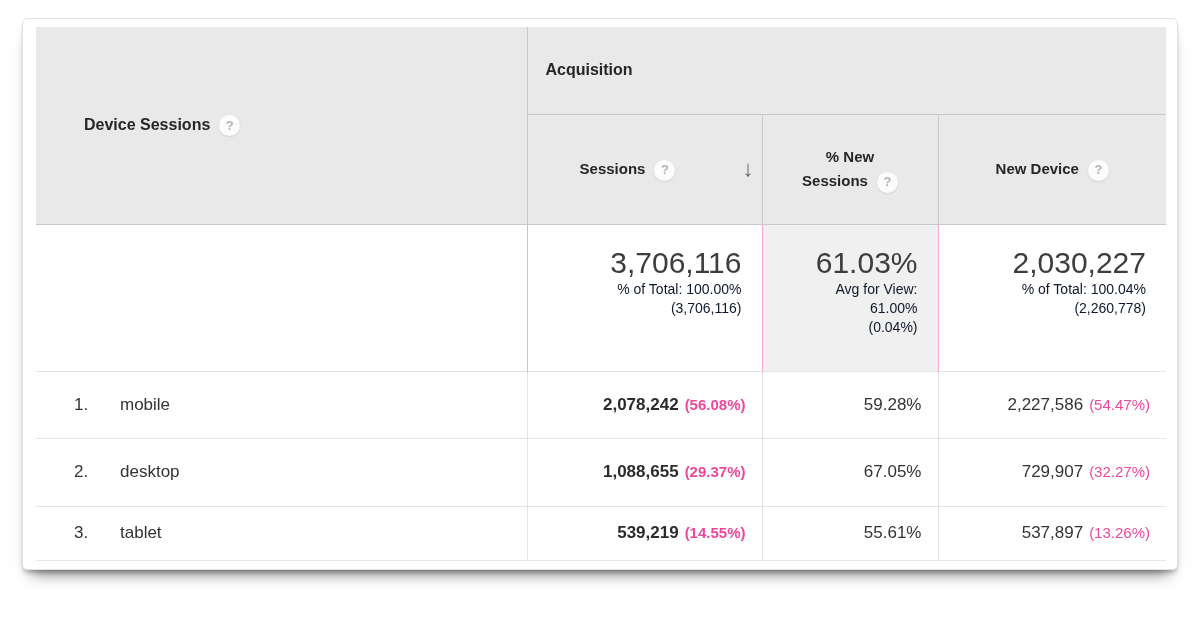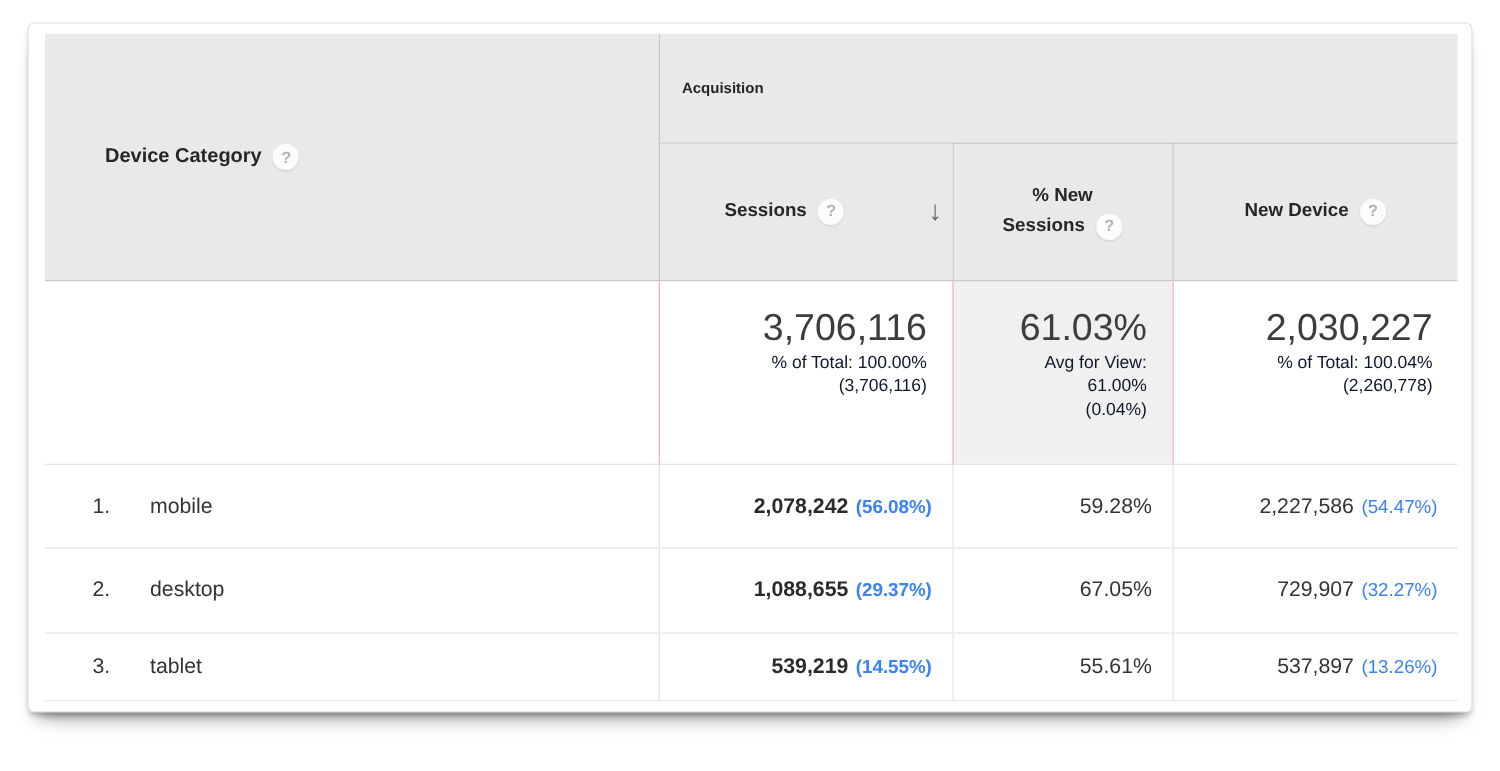--- a/index.html
+++ b/index.html
@@ -48,21 +48,21 @@
     vertical-align: middle;
     padding-left: 48px;
     font-size: 16px;
     border-right: 1px solid #c9c9c9;
     border-bottom: 1px solid #c9c9c9;
   }
   th.acq-h {
     height: 87px;
     vertical-align: middle;
     padding-left: 18px;
-    font-size: 12px;
+    font-size: 16px;
     border-bottom: 1px solid #c9c9c9;
   }
   tr.metric-row th {
     height: 110px;
     vertical-align: middle;
     text-align: center;
     font-size: 15px;
     line-height: 24px;
     border-bottom: 1px solid #c9c9c9;
     border-left: 1px solid #c9c9c9;
@@ -135,41 +135,41 @@
   tr.row-3 td { height: 54px; }
 
   td.dim-cell { text-align: left; padding-left: 38px; }
   .rank { display: inline-block; width: 46px; color: #333333; }
 
   td.num-cell { text-align: right; padding-right: 16px; white-space: nowrap; }
   td.sess-cell { background: #f5f5f5; }
   .sess-val { font-weight: bold; color: #2b2b2b; }
   .pct {
     font-size: 15px;
-    color: #3b82f6;
+    color: #ec4899;
     margin-left: 6px;
   }
   .pct.bold { font-weight: bold; }
 </style>
 </head>
 <body>
 
 <div class="page">
   <div class="card">
     <table class="ga">
       <colgroup>
         <col class="c-dim">
           <col class="c-sess">
           <col class="c-newp">
           <col class="c-newu">
       </colgroup>
       <thead>
         <tr>
           <th class="device-h" rowspan="2">
-            <span>Device Category</span><span class="help-icon">?</span>
+            <span>Device Sessions</span><span class="help-icon">?</span>
           </th>
           <th class="acq-h" colspan="3">
             <span>Acquisition</span>
           </th>
         </tr>
         <tr class="metric-row">
           <th class="sessions-h">
             <span>Sessions</span><span class="help-icon">?</span>
             <span class="sort-arrow">↓</span>
           </th>

